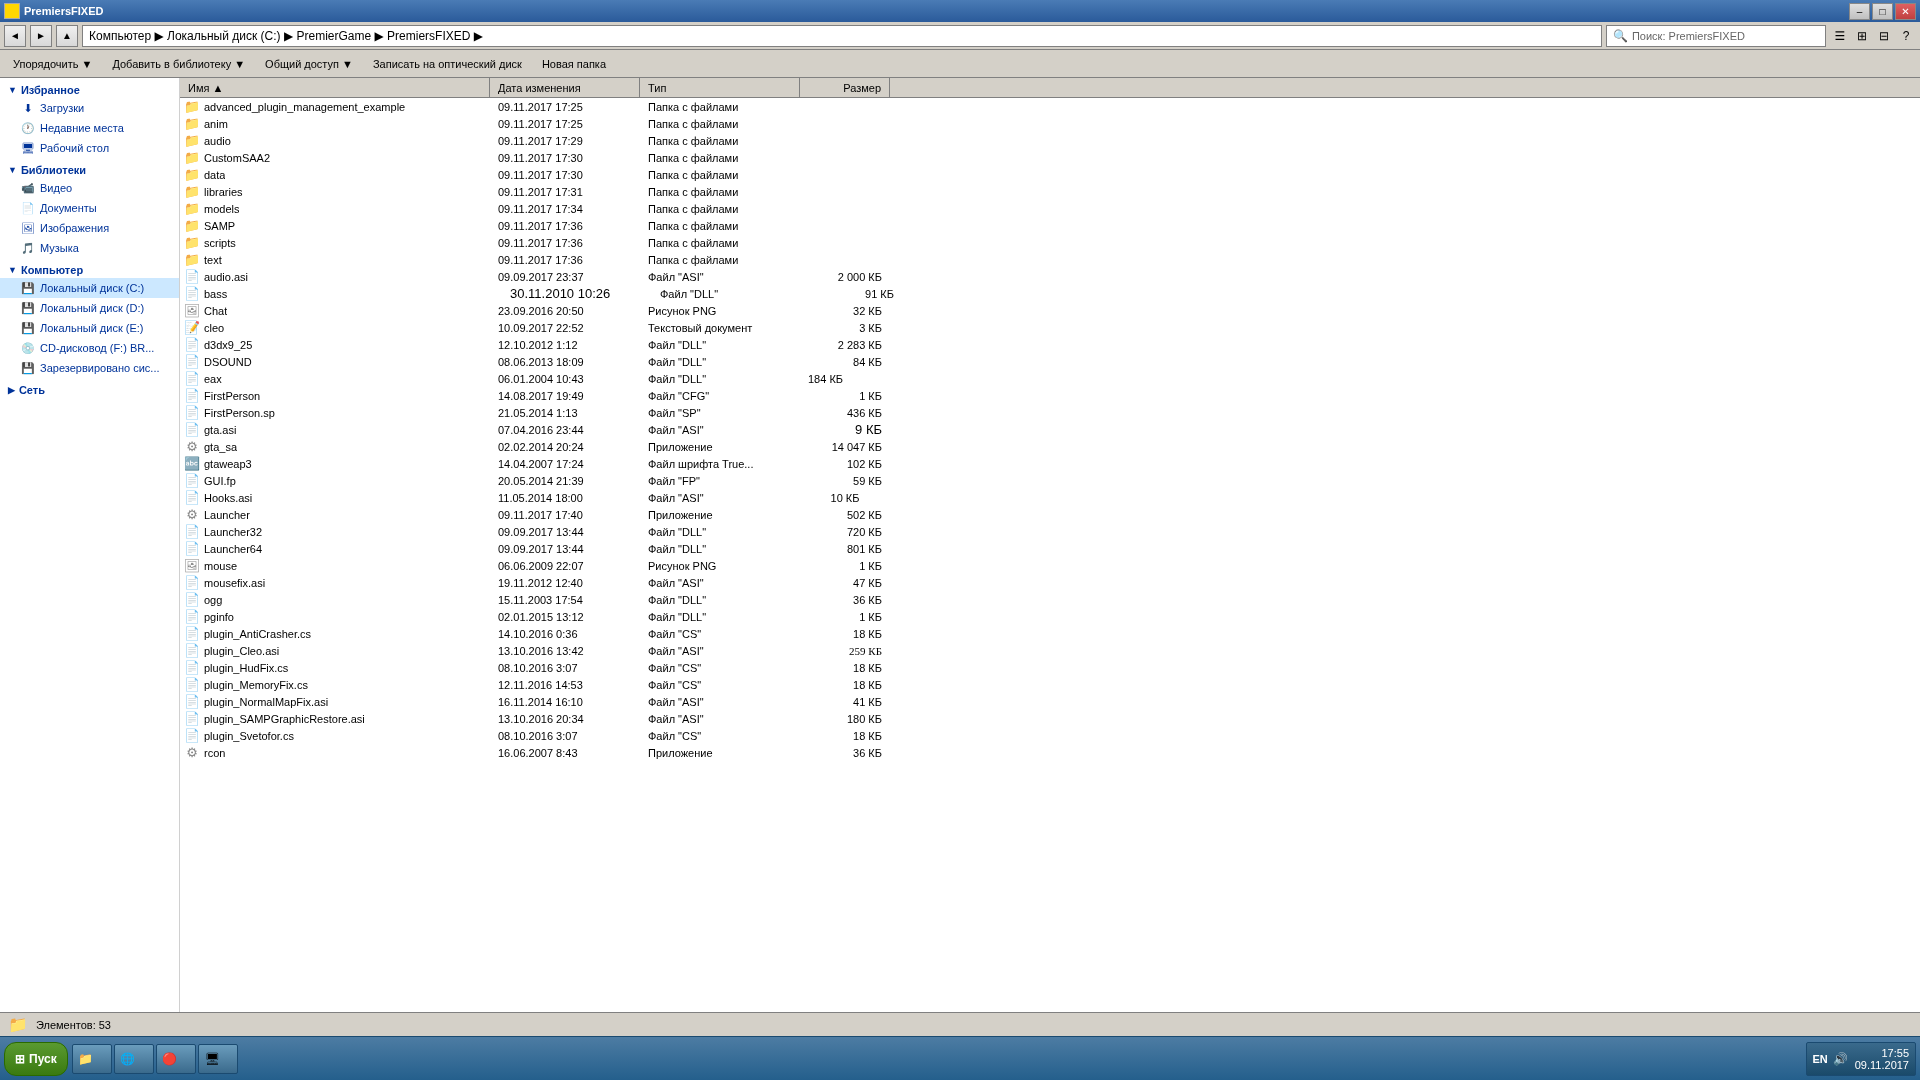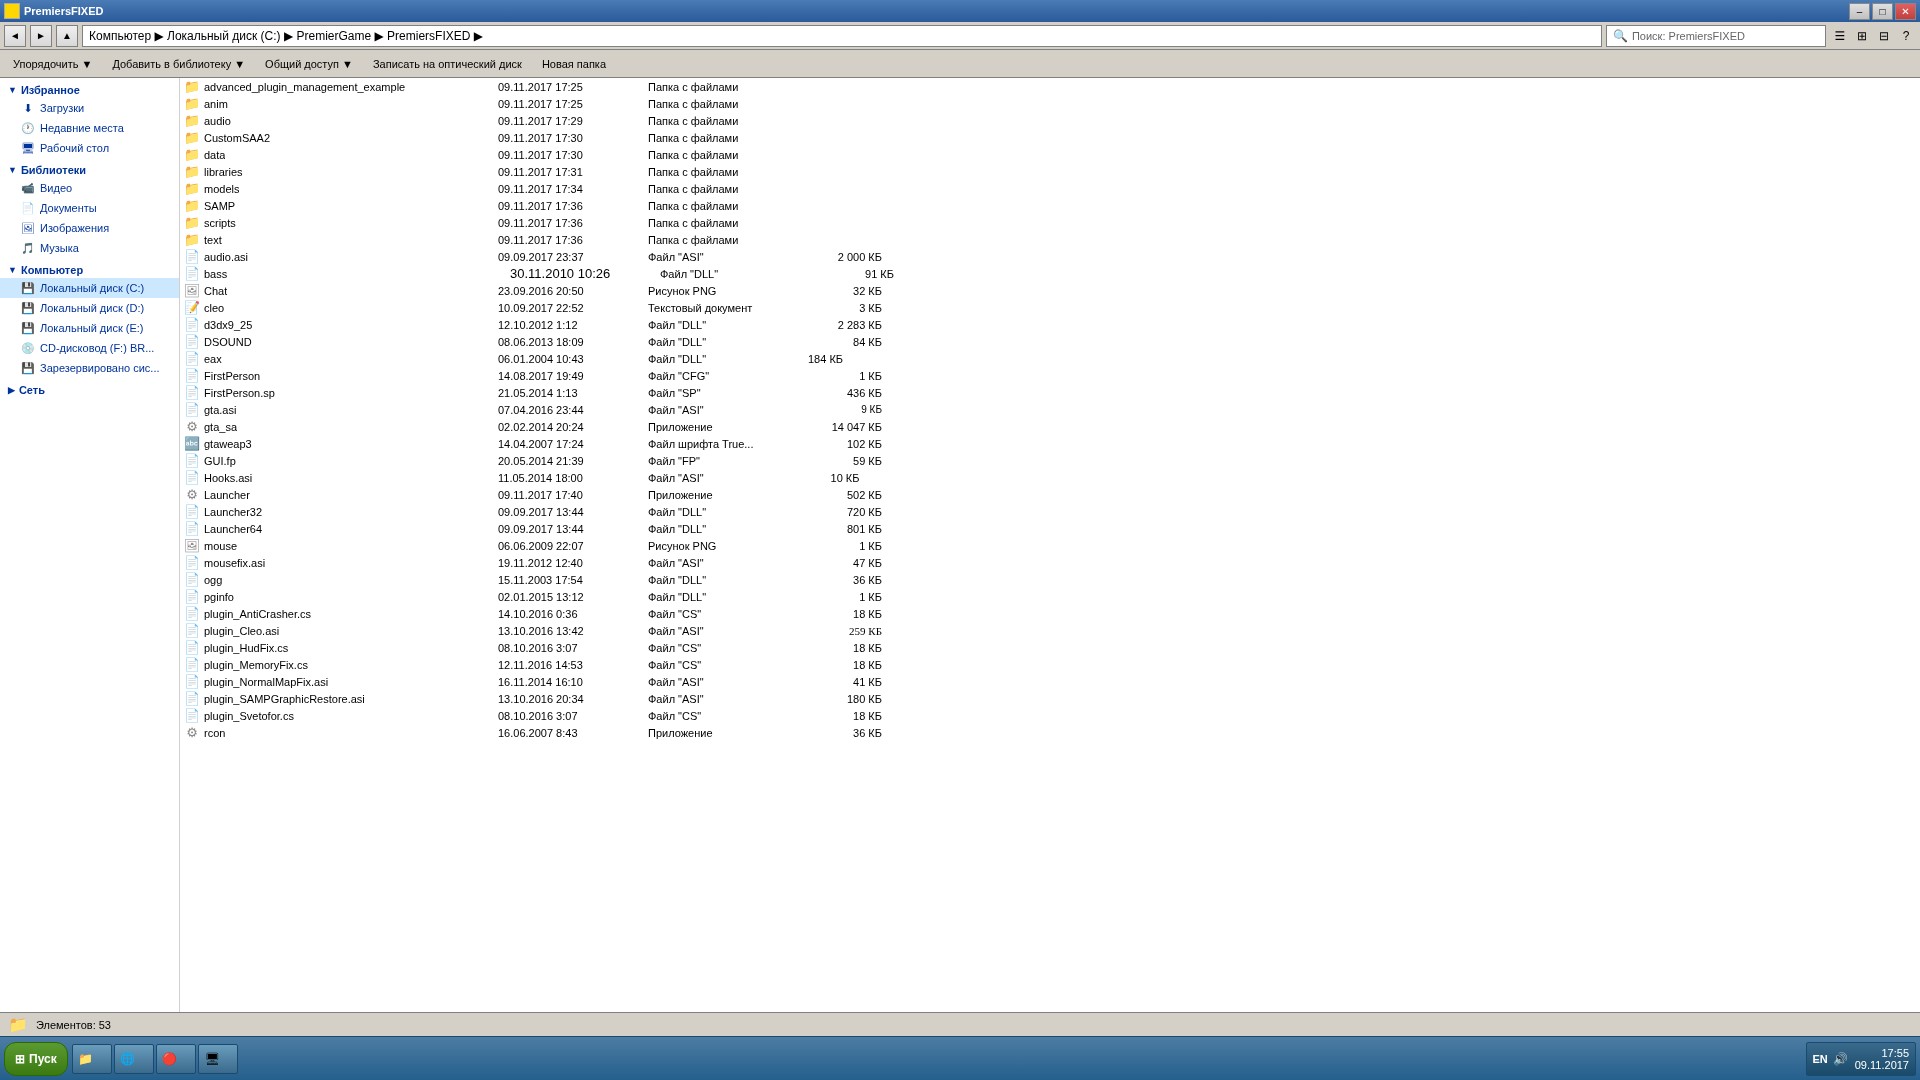--- a/index.html
+++ b/index.html
@@ -305,20 +305,26 @@
 
     <div class="sidebar-section">
       <div class="sidebar-section-header">
         <span class="collapse-icon">▶</span>
         <span>Сеть</span>
       </div>
     </div>
   </div>
 
   <div class="file-list-container">
+    <div class="file-list-header">
+      <div class="col-header col-name">Имя ▲</div>
+      <div class="col-header col-date">Дата изменения</div>
+      <div class="col-header col-type">Тип</div>
+      <div class="col-header col-size">Размер</div>
+    </div>
     <div class="file-list-body" id="file-list-body">
     <div class="file-row">
     <div class="col-name" style="width:310px; display:flex; align-items:center; padding:0 4px; gap:4px; overflow:hidden; white-space:nowrap;">
       <span class="file-icon" style="color:#ffd700">📁</span>
       <span class="file-text">advanced_plugin_management_example</span>
     </div>
     <div class="col-date" style="width:150px; padding:0 8px; font-size:11px;">09.11.2017 17:25</div>
     <div class="col-type" style="width:160px; padding:0 8px; font-size:11px;">Папка с файлами</div>
     <div class="col-size" style="width:90px; padding:0 8px; font-size:11px; text-align:right;"></div>
   </div>
@@ -484,21 +490,21 @@
     <div class="col-type" style="width:160px; padding:0 8px; font-size:11px;">Файл "SP"</div>
     <div class="col-size" style="width:90px; padding:0 8px; font-size:11px; text-align:right;">436 КБ</div>
   </div>
         <div class="file-row">
     <div class="col-name" style="width:310px; display:flex; align-items:center; padding:0 4px; gap:4px; overflow:hidden; white-space:nowrap;">
       <span class="file-icon" style="color:#888">📄</span>
       <span class="file-text">gta.asi</span>
     </div>
     <div class="col-date" style="width:150px; padding:0 8px; font-size:11px;">07.04.2016 23:44</div>
     <div class="col-type" style="width:160px; padding:0 8px; font-size:11px;">Файл "ASI"</div>
-    <div class="col-size" style="width:90px; padding:0 8px; font-size:10px; text-align:right;">9 КБ</div>
+    <div class="col-size" style="width:90px; padding:0 8px; font-size:13px; text-align:right;">9 КБ</div>
   </div>
         <div class="file-row">
     <div class="col-name" style="width:310px; display:flex; align-items:center; padding:0 4px; gap:4px; overflow:hidden; white-space:nowrap;">
       <span class="file-icon" style="color:#888">⚙</span>
       <span class="file-text">gta_sa</span>
     </div>
     <div class="col-date" style="width:150px; padding:0 8px; font-size:11px;">02.02.2014 20:24</div>
     <div class="col-type" style="width:160px; padding:0 8px; font-size:11px;">Приложение</div>
     <div class="col-size" style="width:90px; padding:0 8px; font-size:11px; text-align:right;">14 047 КБ</div>
   </div>

